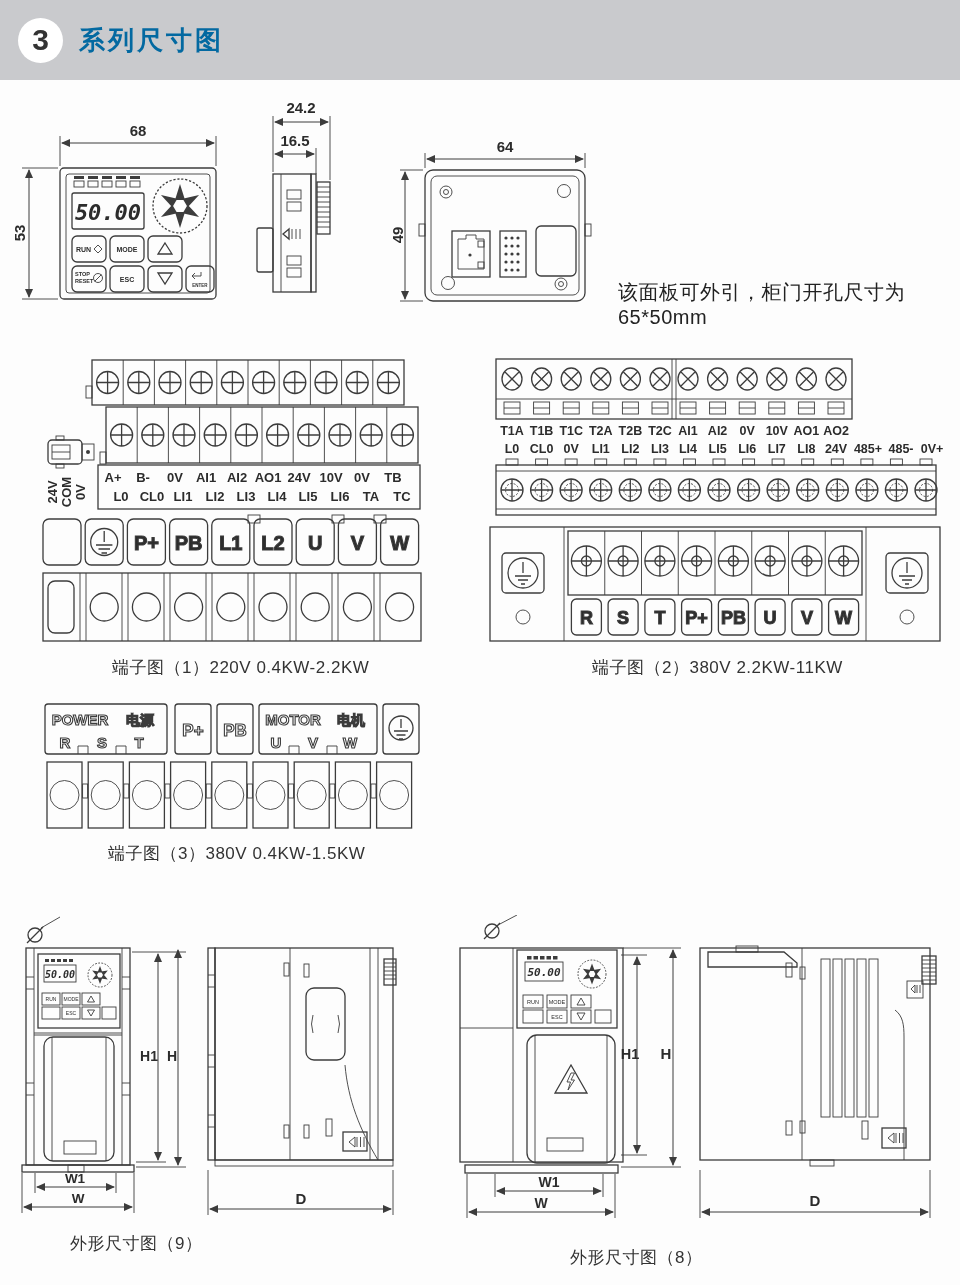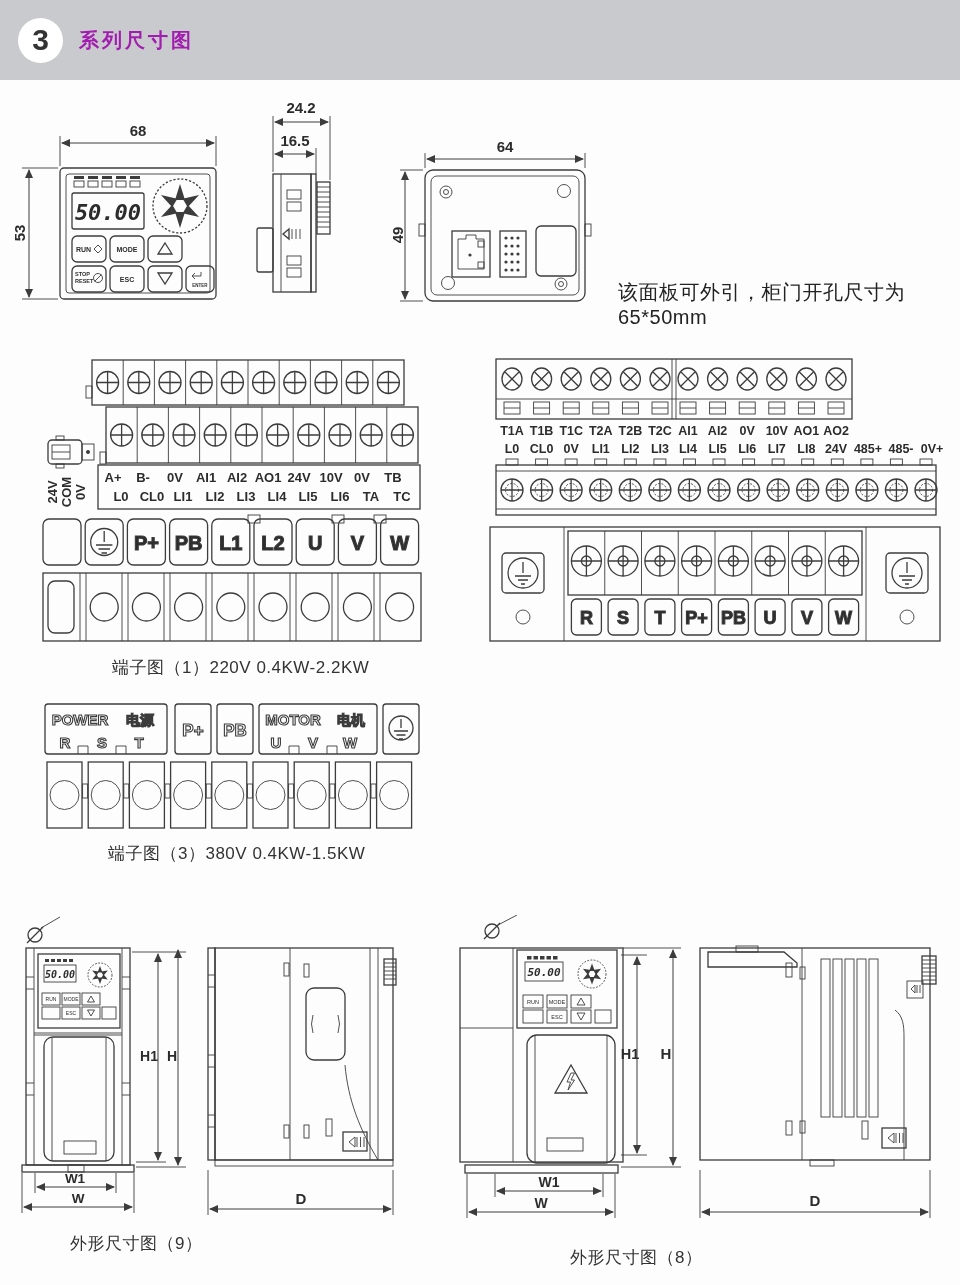--- a/index.html
+++ b/index.html
@@ -1,20 +1,20 @@
 <!DOCTYPE html>
 <html><head>
 <meta charset="utf-8">
 <style>
   html,body{margin:0;padding:0;background:#fff}
   #page{position:relative;width:960px;height:1285px;background:#fdfdfd;overflow:hidden;font-family:"Liberation Sans",sans-serif}
   .abs{position:absolute}
   .header{left:0;top:0;width:960px;height:80px;background:#c9cacd;display:flex;align-items:center}
   .badge{width:45px;height:45px;margin-left:18px;border-radius:50%;background:#fff;display:flex;align-items:center;justify-content:center;font-size:30px;font-weight:bold;color:#333}
-  .title{margin-left:16px;font-size:20px;font-weight:bold;color:#a21caf;letter-spacing:3px}
+  .title{margin-left:16px;font-size:26px;font-weight:bold;color:#0369a1;letter-spacing:3px}
   .note{font-size:20px;color:#222;letter-spacing:0.5px}
   .cap{font-size:17px;color:#333;font-weight:400;letter-spacing:0.5px;white-space:nowrap}
   svg{display:block}
   svg .ln{fill:none;stroke:#3c3c3c;stroke-width:1.3}
   svg .lt{fill:none;stroke:#3c3c3c;stroke-width:0.9}
   svg .dim{stroke:#3c3c3c;stroke-width:1;fill:none}
   svg text{font-family:"Liberation Sans",sans-serif;fill:#2c2c2c}
   svg .t{text-anchor:middle}
   svg .b{font-weight:bold}
   svg .o{fill:#fff;stroke:#3b3b3b;stroke-width:1.1;font-weight:bold;text-anchor:middle}
@@ -480,20 +480,21 @@
         <text x="171.9" y="269">T</text>
         <text x="208.6" y="269">P+</text>
         <text x="245.4" y="269">PB</text>
         <text x="282.1" y="269">U</text>
         <text x="318.9" y="269">V</text>
         <text x="355.6" y="269">W</text>
       </g>
     </g>
   </svg>
 
+  <div class="abs cap" style="left:592px;top:656px">端子图（2）380V 2.2KW-11KW</div>
 
   <svg class="abs" style="left:35px;top:698px" width="390" height="135" viewBox="0 0 390 135">
     <g>
       <rect class="ln" x="10" y="6" width="122" height="50" rx="3"></rect>
       <text class="o" x="45" y="27" font-size="15">POWER</text>
       <text class="o" x="105" y="27" font-size="14">电源</text>
       <text class="o" x="30" y="50" font-size="15">R</text>
       <text class="o" x="67" y="50" font-size="15">S</text>
       <text class="o" x="104" y="50" font-size="15">T</text>
       <path class="lt" d="M43 56v-8h10v8M81 56v-8h10v8"></path>

